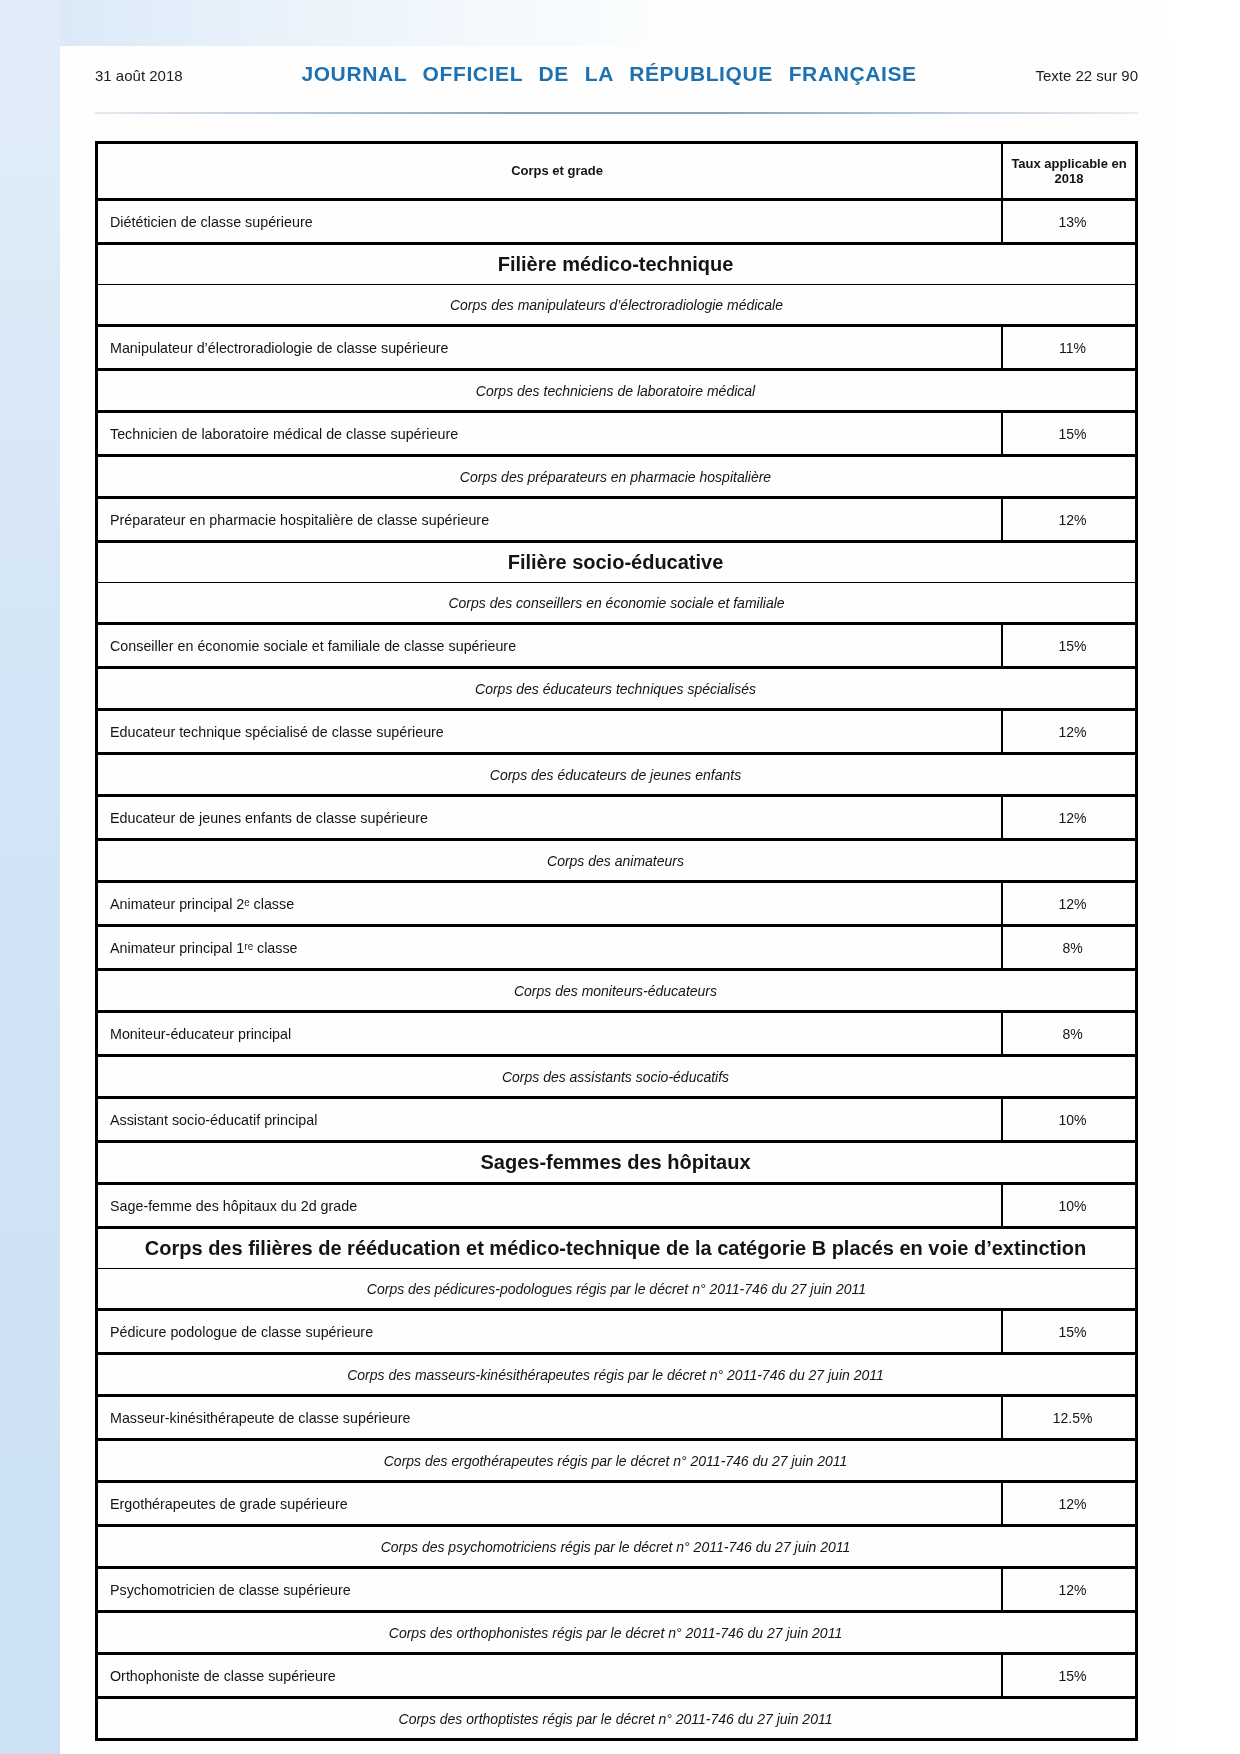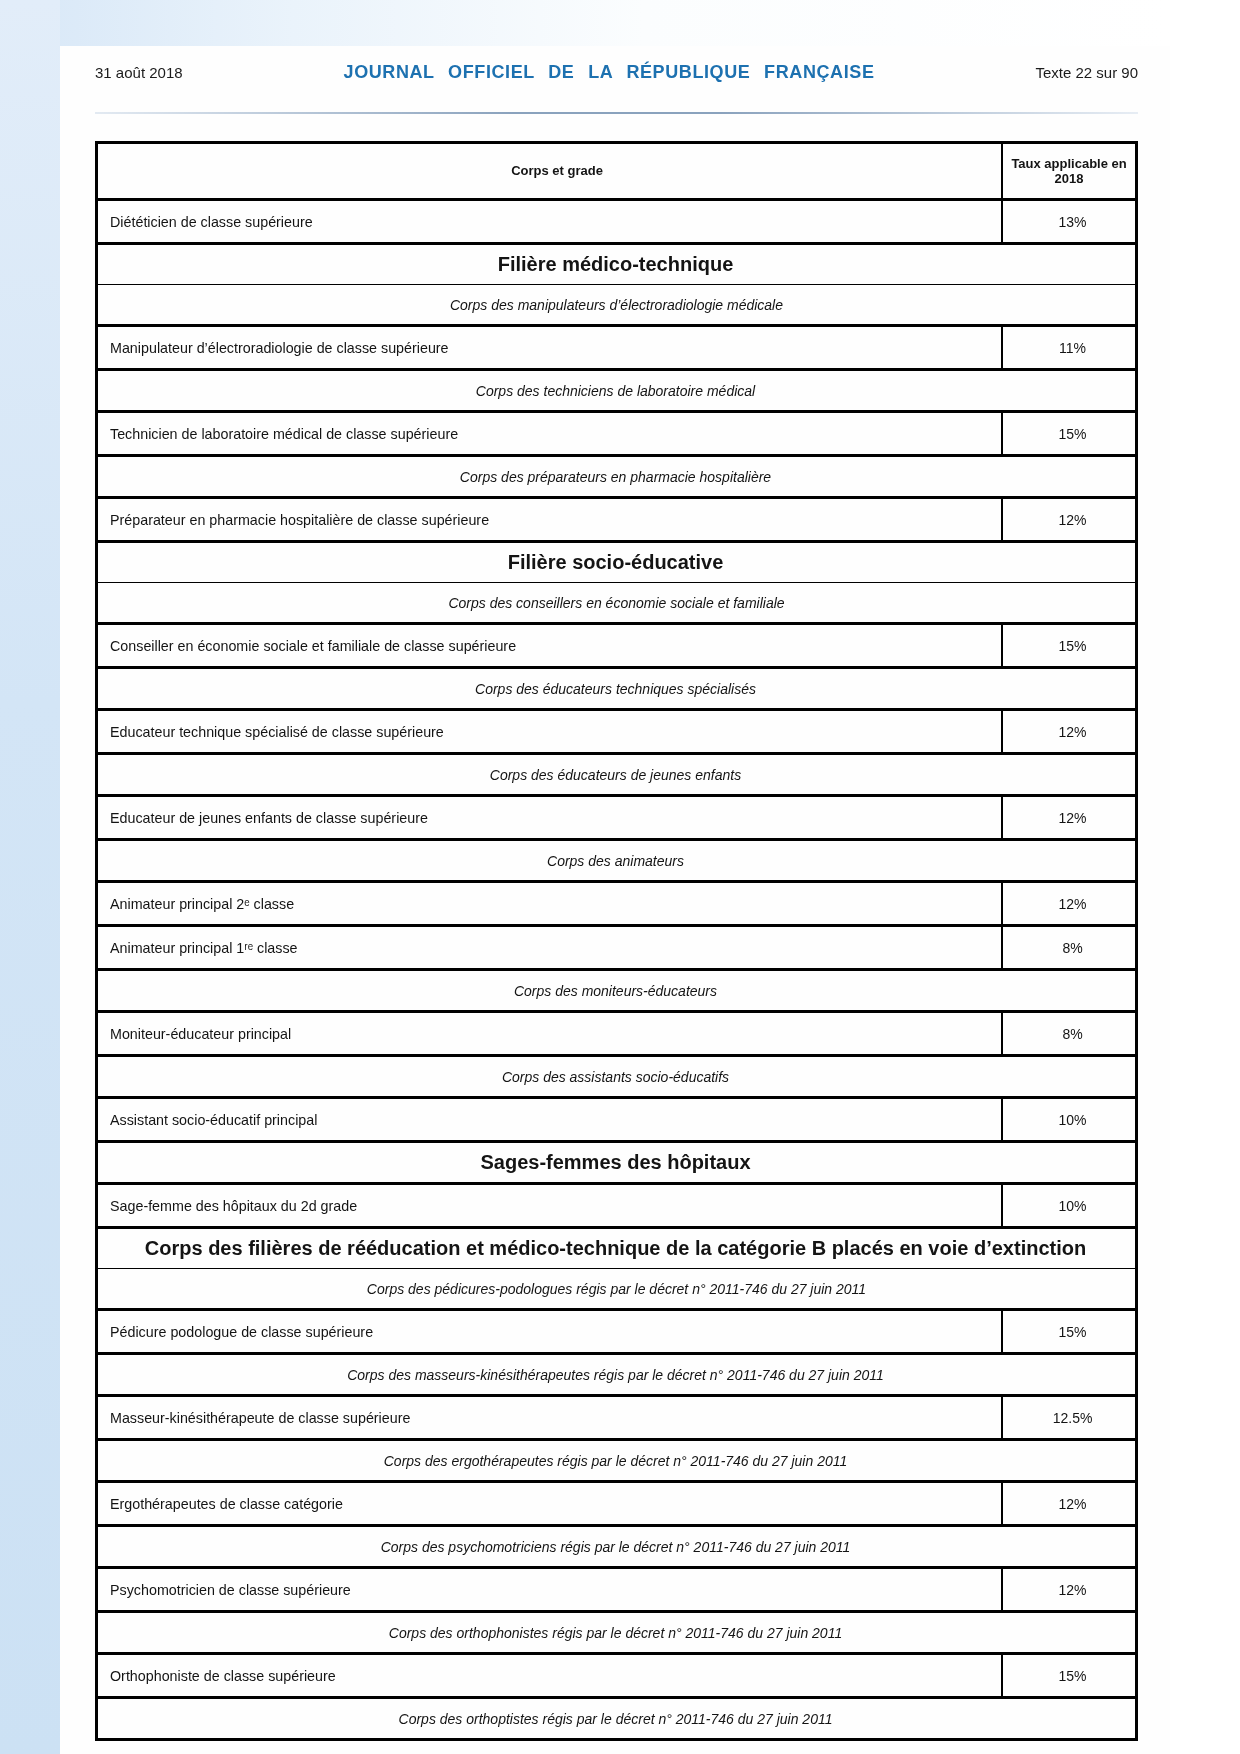--- a/index.html
+++ b/index.html
@@ -28,21 +28,21 @@
   }
   .doc-header {
     position: absolute; top: 62px; left: 95px; width: 1043px;
     display: flex; align-items: baseline;
   }
   .doc-date, .doc-ref {
     font-size: 15px; color: #1c1c1c; white-space: nowrap;
   }
   .doc-title {
     flex: 1; text-align: center;
-    font-size: 18px; font-weight: bold;
+    font-size: 21px; font-weight: bold;
     color: #1d71b0;
     letter-spacing: 0.6px; word-spacing: 0.45em;
     white-space: nowrap;
   }
   .header-rule {
     position: absolute; top: 112px; left: 95px; width: 1043px; height: 2px;
     background: linear-gradient(90deg, #e3eaf2 0%, #8aa2bd 40%, #8aa2bd 60%, #e7edf4 100%);
   }
   table.rates {
     position: absolute; top: 141px; left: 95px;
@@ -197,21 +197,21 @@
           <td colspan="2">Corps des masseurs-kinésithérapeutes régis par le décret n° 2011-746 du 27 juin 2011</td>
         </tr>
         <tr class="grade thick-top">
           <td class="label">Masseur-kinésithérapeute de classe supérieure</td>
           <td class="taux">12.5%</td>
         </tr>
         <tr class="corps thick-top">
           <td colspan="2">Corps des ergothérapeutes régis par le décret n° 2011-746 du 27 juin 2011</td>
         </tr>
         <tr class="grade thick-top">
-          <td class="label">Ergothérapeutes de classe catégorie</td>
+          <td class="label">Ergothérapeutes de grade supérieure</td>
           <td class="taux">12%</td>
         </tr>
         <tr class="corps thick-top">
           <td colspan="2">Corps des psychomotriciens régis par le décret n° 2011-746 du 27 juin 2011</td>
         </tr>
         <tr class="grade thick-top">
           <td class="label">Psychomotricien de classe supérieure</td>
           <td class="taux">12%</td>
         </tr>
         <tr class="corps thick-top">

